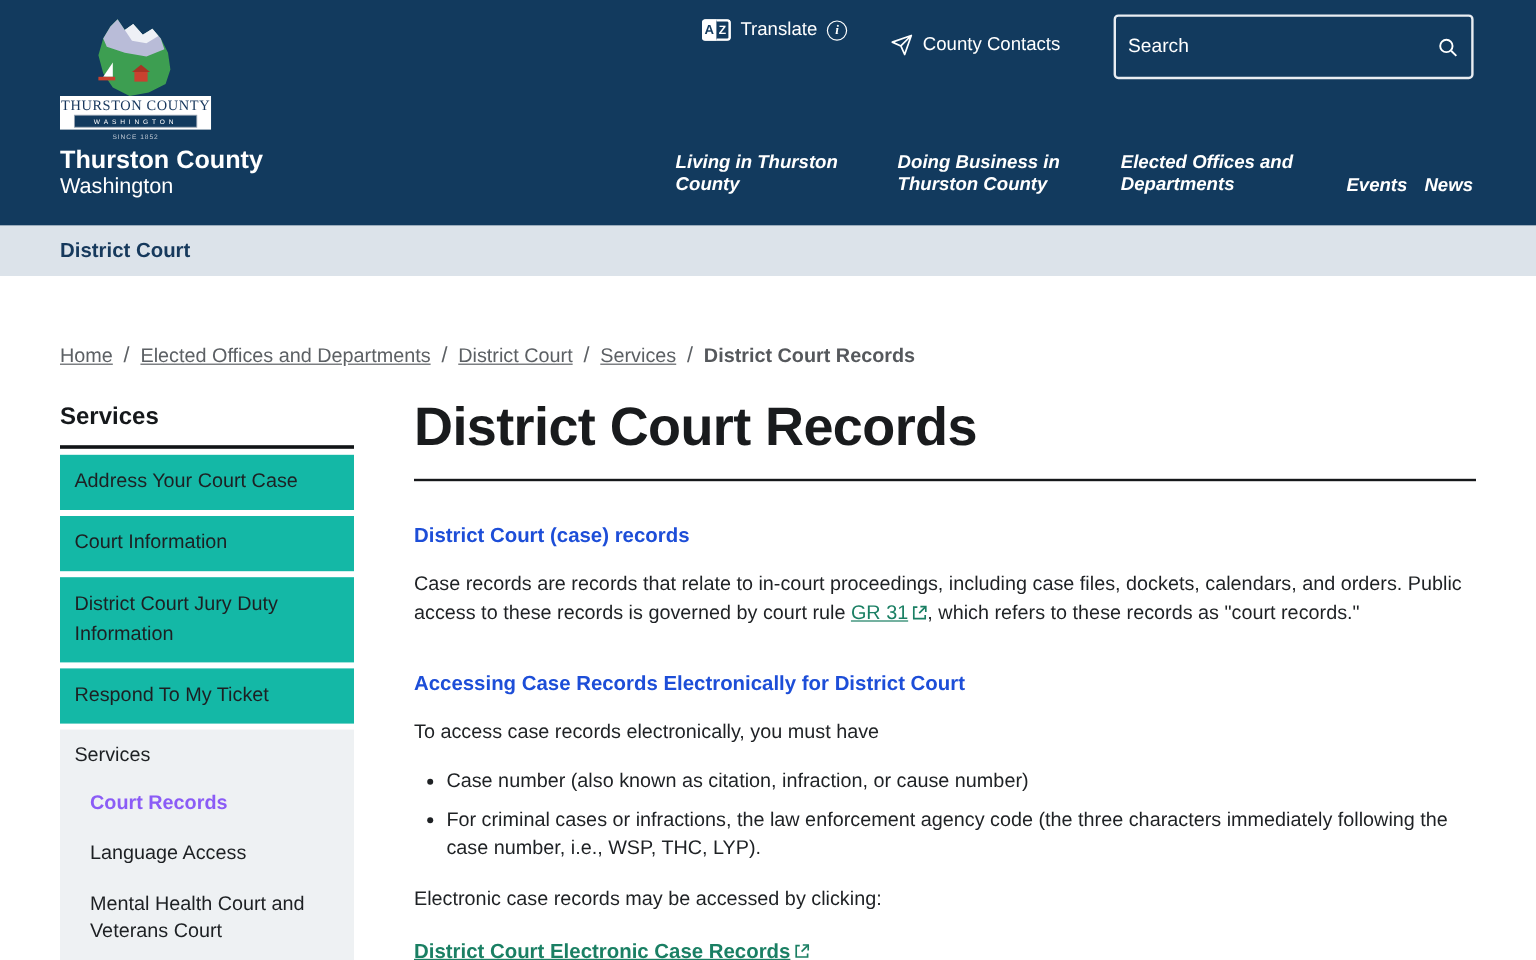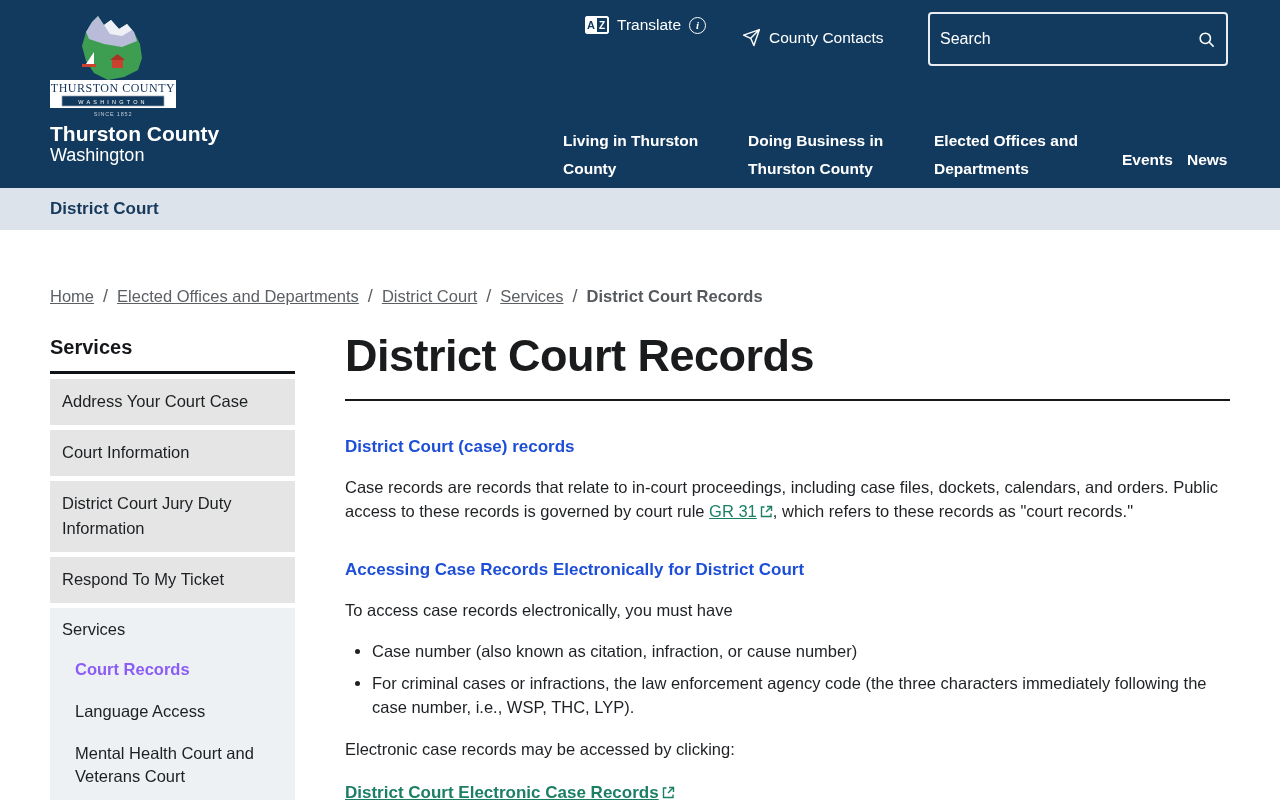--- a/index.html
+++ b/index.html
@@ -19,42 +19,42 @@
   .util-translate { left: 585px; top: 4px; }
   .util-contacts { left: 742px; top: 16px; }
   .translate-badge { display: inline-flex; width: 24px; height: 18px; background: #fff; border-radius: 3px; overflow: hidden; }
   .translate-badge .ta { width: 12px; height: 18px; background: #fff; color: #123a5e; font-size: 11px; font-weight: 700; display: flex; align-items: center; justify-content: center; }
   .translate-badge .tz { width: 12px; height: 18px; background: #123a5e; color: #fff; font-size: 10px; font-weight: 700; display: flex; align-items: center; justify-content: center; border: 2px solid #fff; border-left: none; border-radius: 0 3px 3px 0; }
   .info-circle { display: inline-flex; width: 17px; height: 17px; border: 1.5px solid #fff; border-radius: 50%; color: #fff; font-size: 11px; align-items: center; justify-content: center; font-family: "Liberation Serif", serif; font-style: italic; font-weight: 700; }
   .searchbox { position: absolute; left: 928px; top: 0; width: 300px; height: 54px; border: 2px solid #e9edf2; border-radius: 4px; display: flex; align-items: center; padding: 0 10px; }
   .searchbox input { flex: 1; background: transparent; border: none; outline: none; color: #fff; font-size: 16px; font-family: "Liberation Sans", sans-serif; }
   .searchbox input::placeholder { color: #fff; opacity: 1; }
 
-  .main-nav-item { position: absolute; color: #fff; font-weight: 700; font-size: 15.5px; line-height: 28px; cursor: pointer; }
+  .main-nav-item { position: absolute; color: #fff; font-weight: 700; font-size: 15.5px; line-height: 18px; cursor: pointer; font-style: italic; }
   .nav-1 { left: 563px; top: 127px; width: 140px; }
   .nav-2 { left: 748px; top: 127px; width: 145px; }
   .nav-3 { left: 934px; top: 127px; width: 160px; }
   .nav-4 { left: 1122px; top: 146px; }
   .nav-5 { left: 1187px; top: 146px; }
 
   
   .dept-bar { position: absolute; top: 188px; left: 0; width: 1280px; height: 42px; background: #dce3ea; display: flex; align-items: center; }
   .dept-bar-title { margin-left: 50px; color: #16395c; font-weight: 700; font-size: 17px; }
 
   
   .breadcrumb { position: absolute; left: 50px; top: 286px; font-size: 16.5px; color: #5c6064; display: flex; gap: 9px; align-items: baseline; white-space: nowrap; }
   .breadcrumb a { color: #5c6064; text-decoration: underline; cursor: pointer; }
   .crumb-sep { color: #5c6064; font-size: 18px; }
   .crumb-current { font-weight: 700; color: #55585c; }
 
   
   .sidebar { position: absolute; left: 50px; top: 336px; width: 245px; }
   .sidebar-heading { font-size: 20px; font-weight: 700; color: #15181b; padding-bottom: 12px; border-bottom: 3px solid #111417; }
   .side-list { list-style: none; margin-top: 3px; }
-  .side-item { background: #e5e5e5; padding: 10px 12px 11px; margin-top: 5px; font-size: 16.5px; line-height: 25px; color: #1d2023; cursor: pointer; }
+  .side-item { background: #14b8a6; padding: 10px 12px 11px; margin-top: 5px; font-size: 16.5px; line-height: 25px; color: #1d2023; cursor: pointer; }
   .side-group { background: #eef1f3; margin-top: 5px; padding: 12px 12px 60px; height: 420px; }
   .side-group-label { font-size: 16.5px; color: #1d2023; cursor: pointer; }
   .sub-list { list-style: none; padding-left: 13px; }
   .sub-item { margin-top: 19px; font-size: 16.5px; line-height: 23px; color: #1d2023; cursor: pointer; }
   .sub-item.active { color: #8b5cf6; font-weight: 700; }
 
   
   .content { position: absolute; left: 345px; top: 330px; width: 885px; color: #1e2124; }
   .page-title { font-size: 45px; font-weight: 700; letter-spacing: -0.5px; line-height: 52px; color: #191b1d; }
   .title-rule { border: none; border-top: 2px solid #16181a; margin-top: 17px; }

